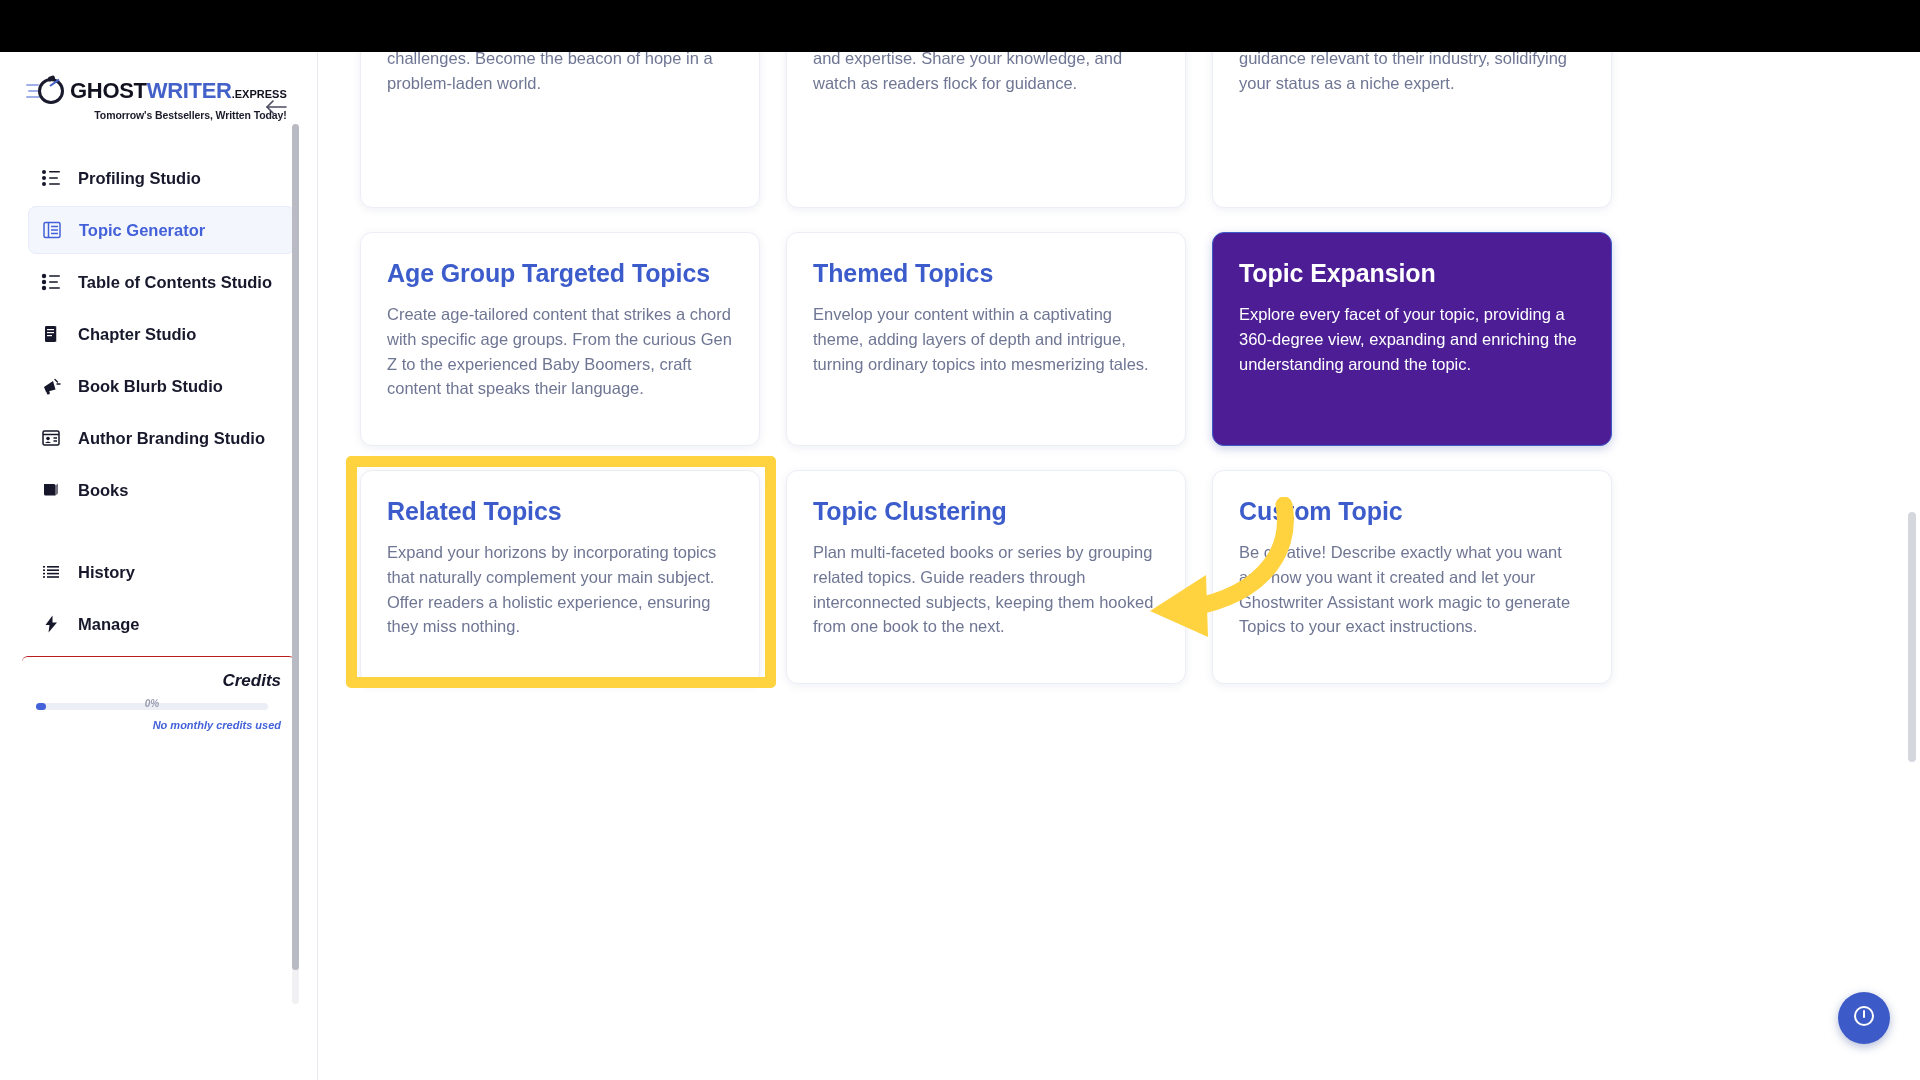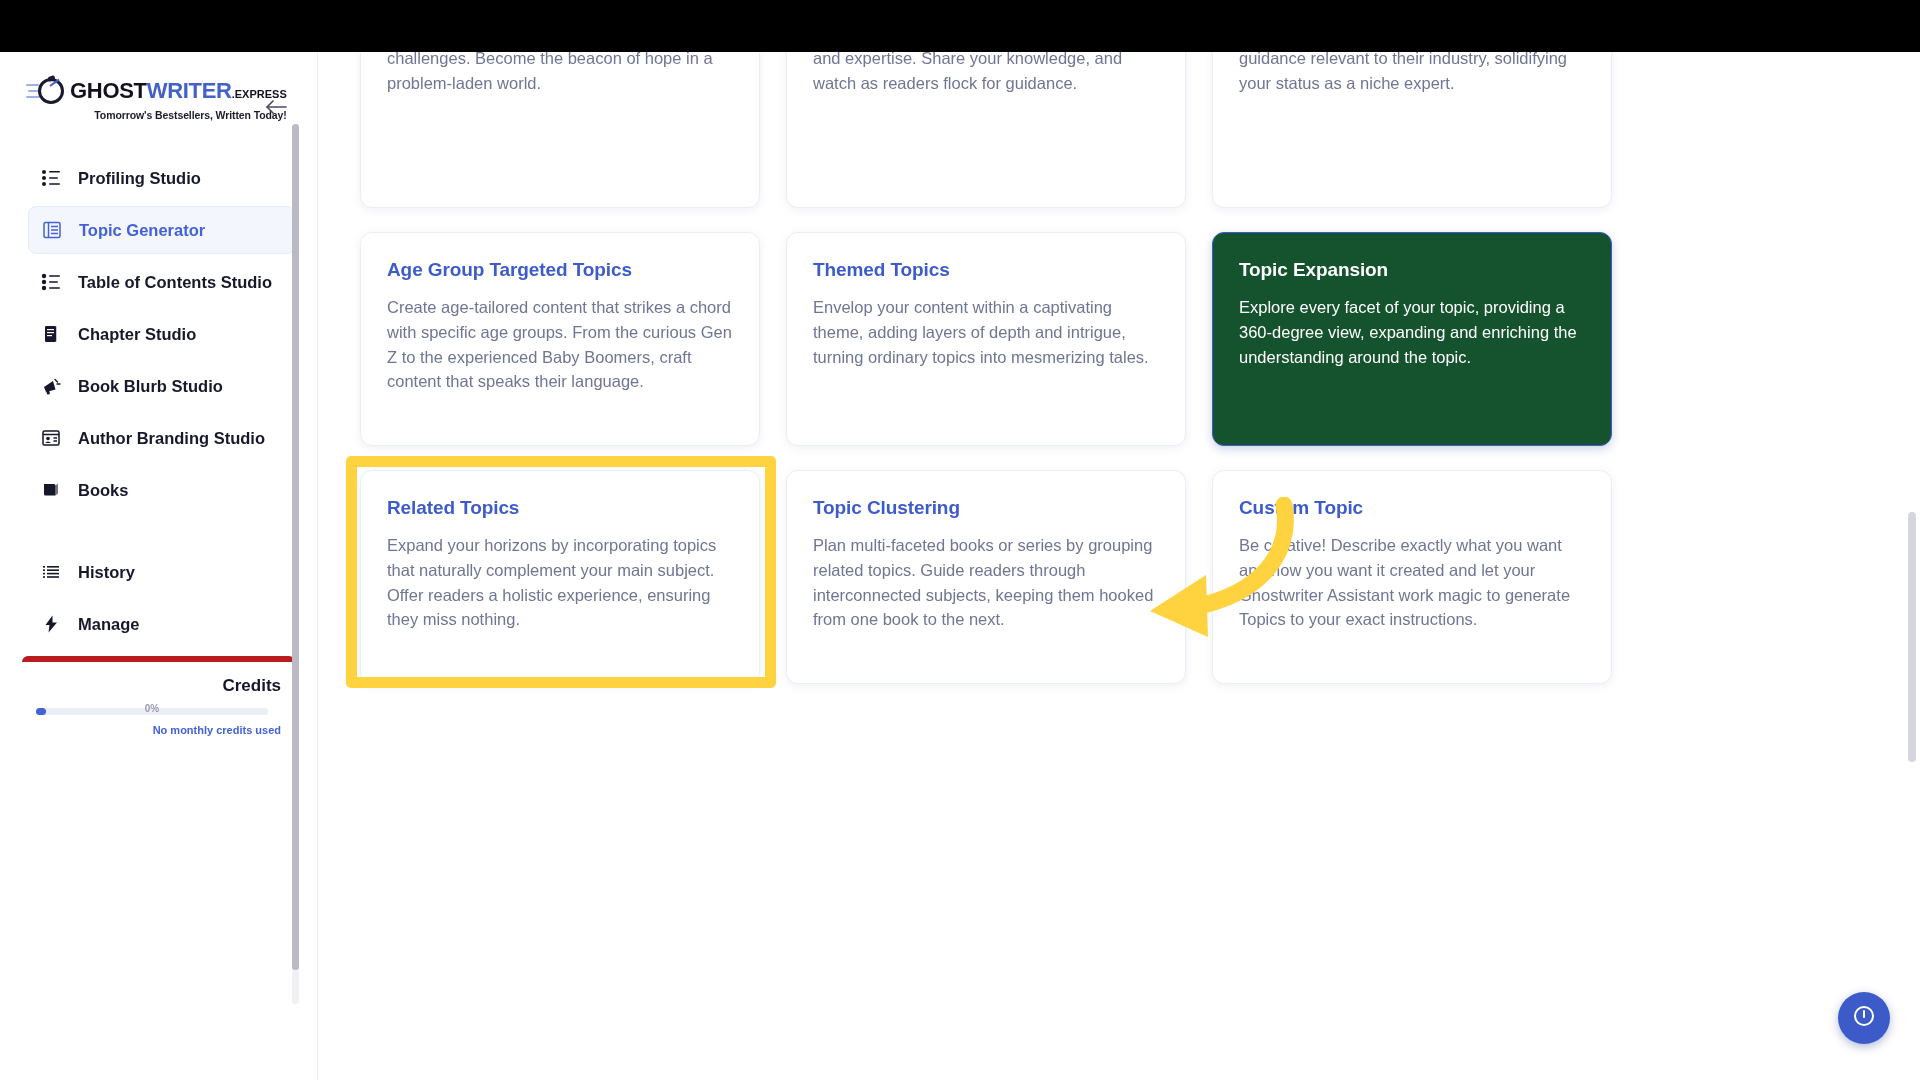--- a/index.html
+++ b/index.html
@@ -121,23 +121,23 @@
     color: #4361d8;
     border: 1px solid #e7ebfa;
   }
   .nav-item.active .ico { color: #4361d8; }
   .nav-gap { height: 26px; }
 
   .credits-box {
     margin: 8px 22px 0 22px;
     padding: 14px 14px 16px 14px;
     border: 1px solid #e9eaf4;
-    border-top: 6px solid #b91c1c;
+    border-top: 1px solid #b91c1c;
     border-radius: 6px;
-    border-left: none; border-right: none; border-bottom: none;
+    border-left: none; border-right: none; border-bottom: none; font-style: italic;
   }
   .credits-title {
     font-size: 17px; font-weight: 700; color: #15162a;
     margin-bottom: 12px;
   }
   .credits-bar {
     position: relative;
     height: 7px;
     background: #eceef6;
     border-radius: 4px;
@@ -193,33 +193,33 @@
   .card {
     background: #ffffff;
     border: 1px solid #eceef6;
     border-radius: 12px;
     box-shadow: 0 2px 8px rgba(80,90,140,0.09);
     padding: 26px 26px 24px 26px;
     min-height: 214px;
   }
   .card h3 {
     color: #3d5ccc;
-    font-size: 19px;
+    font-size: 25px;
     font-weight: 700;
     margin-bottom: 14px;
     letter-spacing: -0.1px;
   }
   .card p {
     color: #6f7693;
     font-size: 16.5px;
     line-height: 1.5;
     font-weight: 400;
   }
   .card.selected {
-    background: #14532d;
+    background: #4c1d95;
     border-color: #3d5bc8;
     box-shadow: 0 3px 10px rgba(50,70,160,0.25);
   }
   .card.selected h3 { color: #ffffff; }
   .card.selected p { color: #ffffff; }
 
   
   .anno-frame {
     position: absolute;
     left: 28px; top: 404px;

